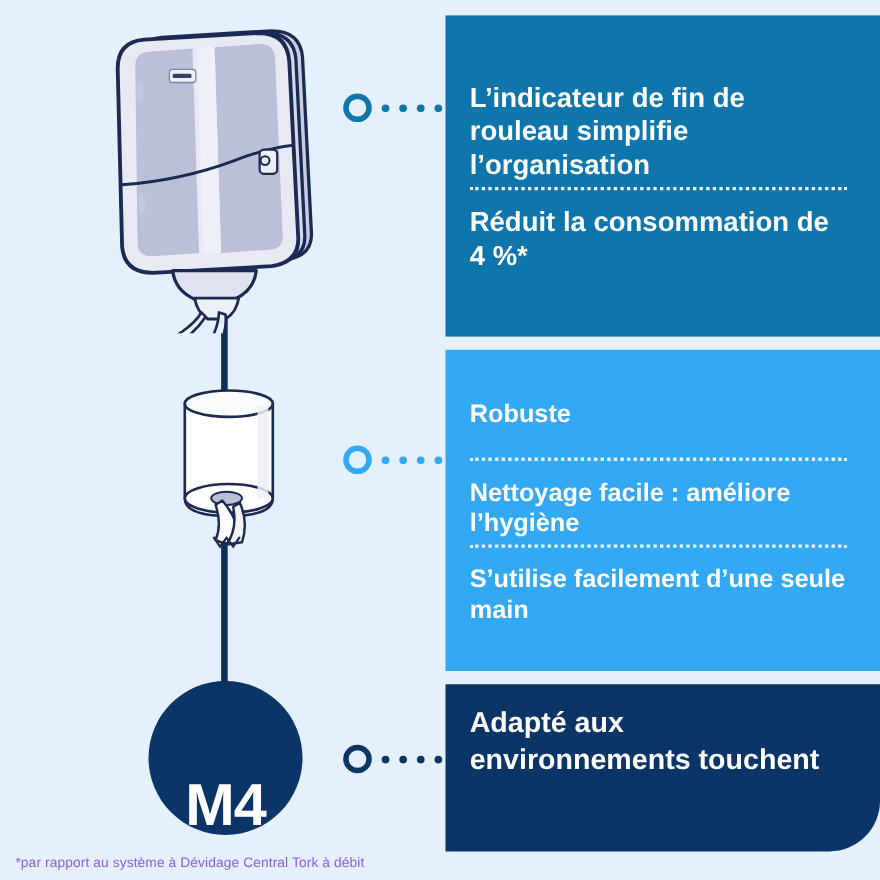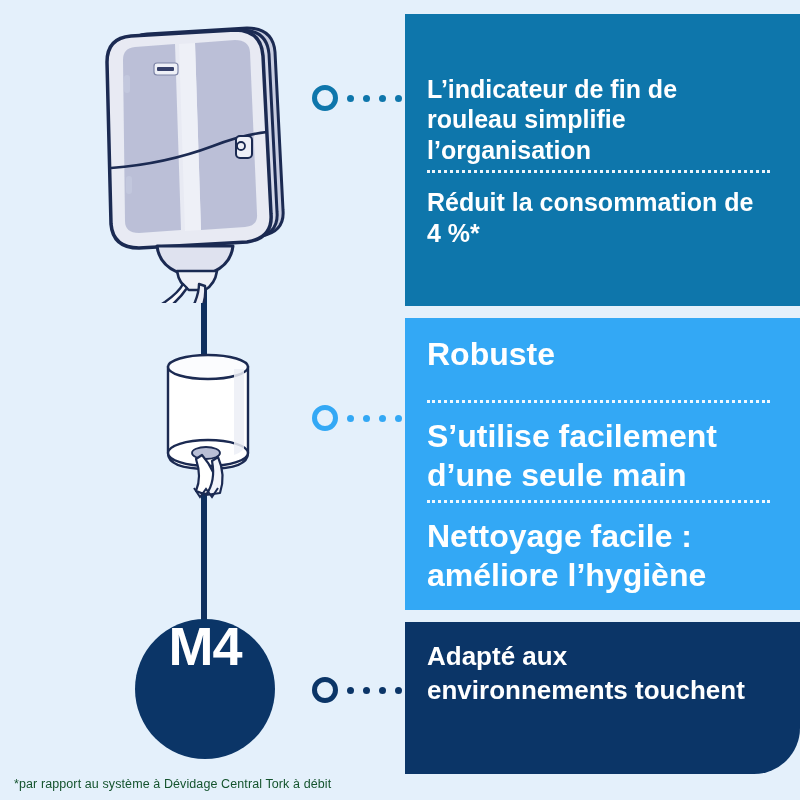--- a/index.html
+++ b/index.html
@@ -43,21 +43,21 @@
   
   .m4-badge {
     position: absolute;
     left: 135px;
     top: 619px;
     width: 140px;
     height: 140px;
     border-radius: 50%;
     background: #0b3567;
     display: flex;
-    align-items: flex-start;
+    align-items: flex-end;
     justify-content: center;
   }
   .m4-badge span {
     color: #ffffff;
     font-size: 54px;
     font-weight: bold;
     letter-spacing: -1px;
     line-height: 1;
   }
 
@@ -116,37 +116,37 @@
   }
 
   .panel .item {
     color: #ffffff;
     font-weight: bold;
     font-size: 25.5px;
     line-height: 1.22;
     padding: 1px 0;
   }
   .panel-1 .item { font-size: 25px; }
-  .panel-2 .item { font-size: 32px; }
+  .panel-2 .item { font-size: 23px; }
   .panel-3 .item { font-size: 26px; padding: 0; line-height: 1.3; }
 
   .panel .item + .item {
     border-top: 3px dotted rgba(255,255,255,0.92);
     margin-top: 4px;
     padding-top: 14px;
   }
   .panel-2 .item:first-child { padding-bottom: 22px; }
 
   
   .footnote {
     position: absolute;
     left: 14px;
     top: 777px;
     font-size: 12.5px;
-    color: #14532d;
+    color: #8b5cf6;
     font-weight: normal;
     letter-spacing: 0.1px;
     text-align: center;
   }
 </style>
 </head>
 <body>
 
 <div id="infographic">
 
@@ -237,22 +237,22 @@
     </span>
   </div>
 
   <div class="panel panel-1">
     <div class="item">L’indicateur de fin de rouleau simplifie l’organisation</div>
     <div class="item">Réduit la consommation de 4 %*</div>
   </div>
 
   <div class="panel panel-2">
     <div class="item">Robuste</div>
+    <div class="item">Nettoyage facile : améliore l’hygiène</div>
     <div class="item">S’utilise facilement d’une seule main</div>
-    <div class="item">Nettoyage facile : améliore l’hygiène</div>
   </div>
 
   <div class="panel panel-3">
     <div class="item">Adapté aux environnements touchent</div>
   </div>
 
   <div class="footnote">*par rapport au système à Dévidage Central Tork à débit</div>
 
 </div>
 

